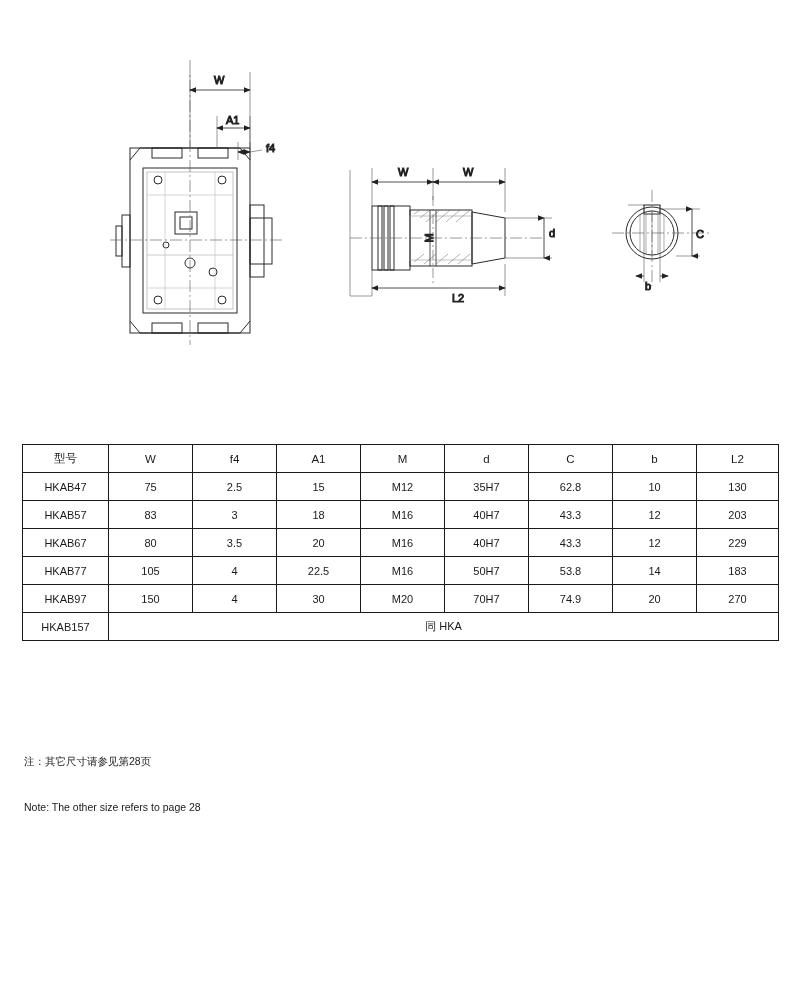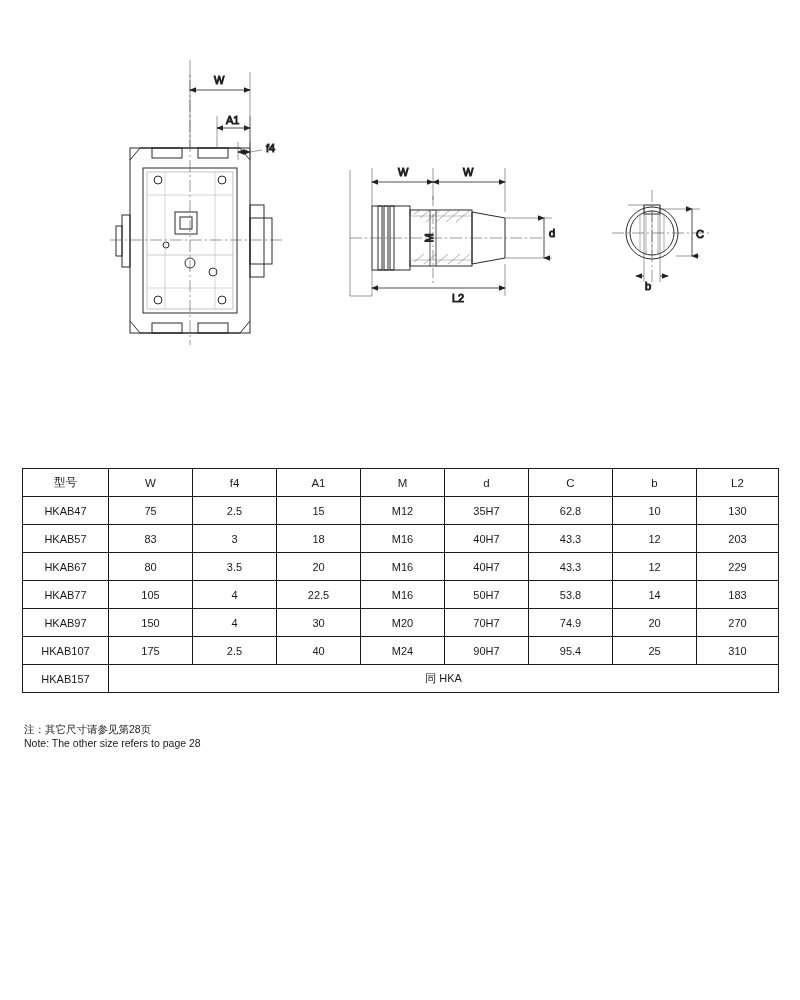--- a/index.html
+++ b/index.html
@@ -25,21 +25,21 @@
     height: 440px;
   }
   .drawings svg {
     display: block;
   }
 
   
   .table-wrap {
     position: absolute;
     left: 22px;
-    top: 468px;
+    top: 444px;
     width: 756px;
   }
   table.spec {
     border-collapse: collapse;
     width: 756px;
     table-layout: fixed;
   }
   table.spec th,
   table.spec td {
     border: 1px solid #1a1a1a;
@@ -61,20 +61,21 @@
   .note {
     position: absolute;
     left: 24px;
     top: 722px;
     font-size: 10.5px;
     line-height: 14px;
     color: #1a1a1a;
   }
   .note div {
     white-space: nowrap;
+    margin-top: 32px;
   }
   .dim-label {
     font-family: "Liberation Sans", sans-serif;
     font-size: 11px;
     fill: #1a1a1a;
   }
 </style>
 </head>
 <body>
 
@@ -318,31 +319,20 @@
         <td>150</td>
         <td>4</td>
         <td>30</td>
         <td>M20</td>
         <td>70H7</td>
         <td>74.9</td>
         <td>20</td>
         <td>270</td>
       </tr>
       <tr>
-        <td class="model">HKAB107</td>
-        <td>175</td>
-        <td>2.5</td>
-        <td>40</td>
-        <td>M24</td>
-        <td>90H7</td>
-        <td>95.4</td>
-        <td>25</td>
-        <td>310</td>
-      </tr>
-      <tr>
         <td class="model">HKAB157</td>
         <td colspan="8">同  HKA</td>
       </tr>
     </tbody>
   </table>
 </div>
 
 <div class="note">
   <div>注：其它尺寸请参见第28页</div>
   <div>Note:  The other size refers to page 28</div>

